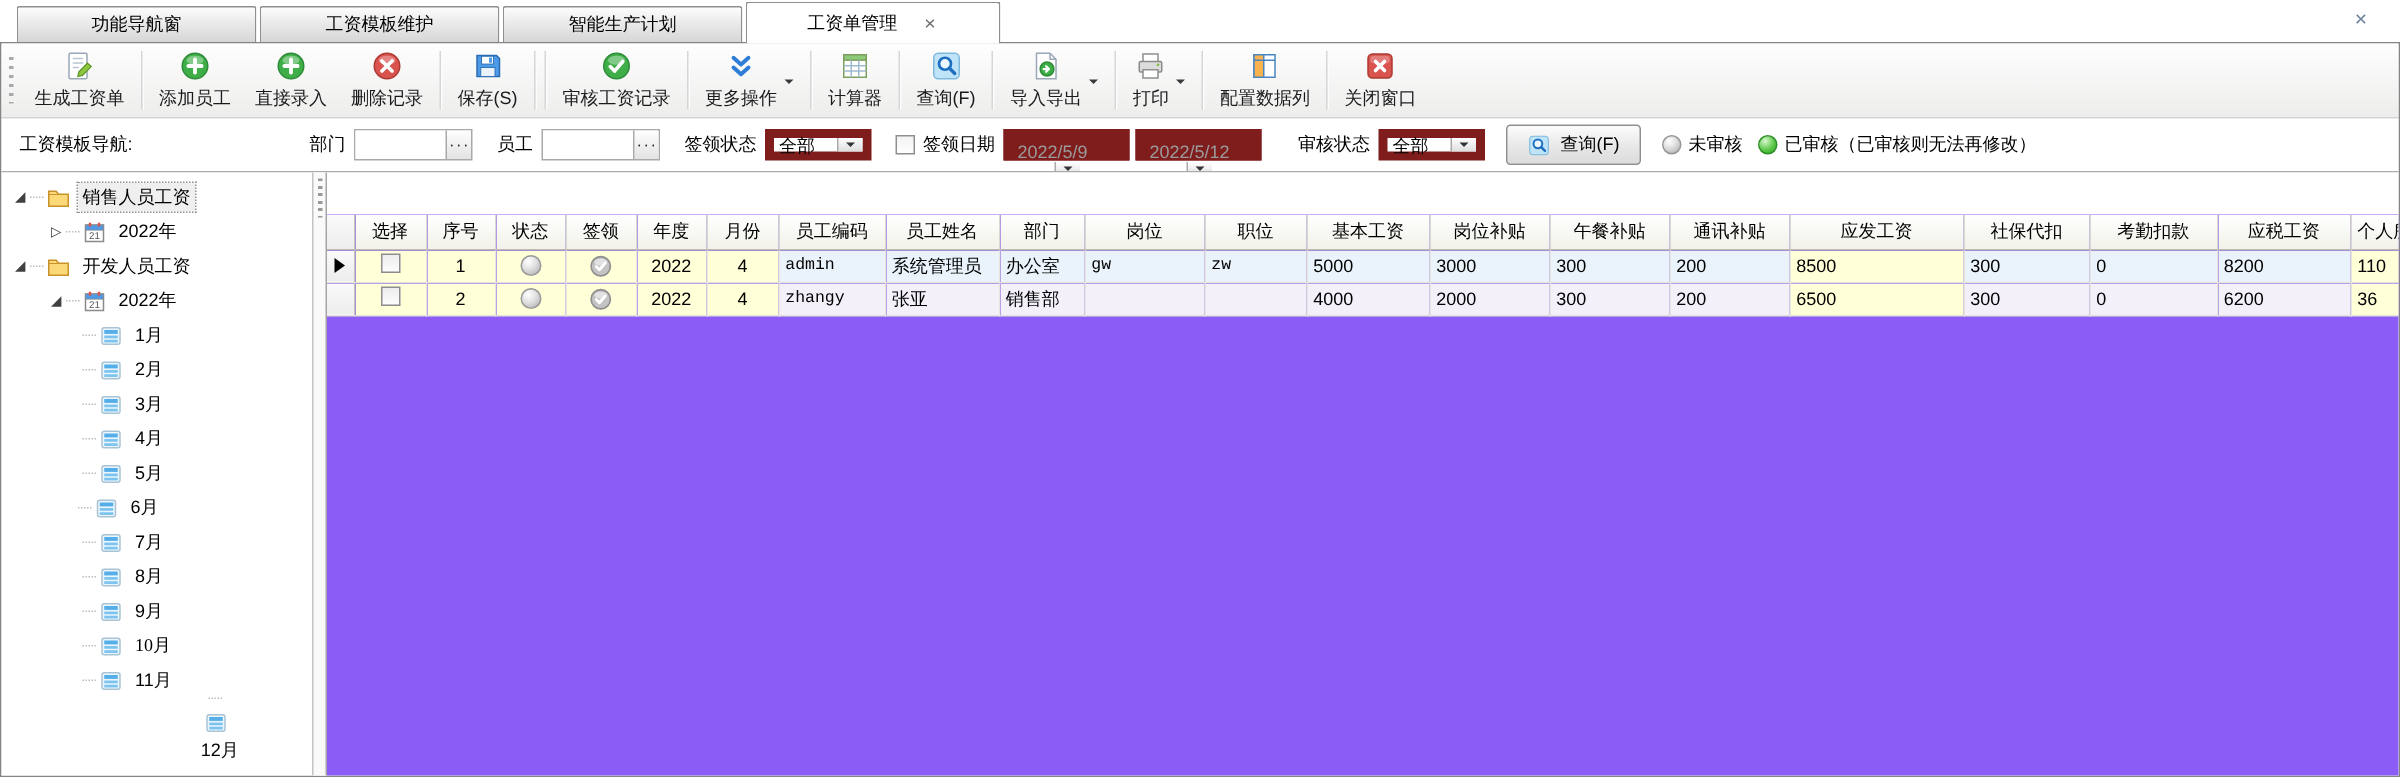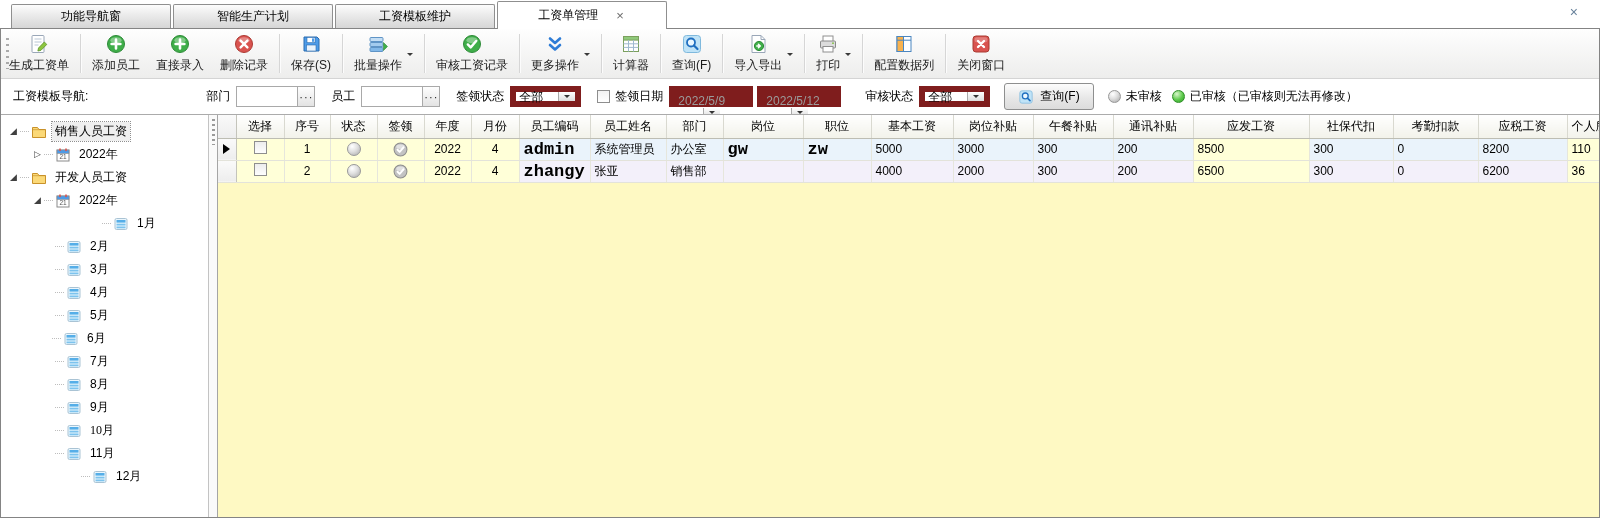--- a/index.html
+++ b/index.html
@@ -29,21 +29,21 @@
   
   .frame {
     position:absolute; top:28px; left:0; right:0; bottom:0;
     border:1px solid #848484; background:#fff; display:flex; flex-direction:column;
   }
 
   
   .toolbar {
     height:50px; flex:0 0 50px; display:flex; align-items:stretch;
     background:linear-gradient(#fefefe,#ededec); border-bottom:1px solid #d4d4d4;
-    position:relative; overflow:hidden;
+    padding-left:14px; position:relative; overflow:hidden;
   }
   .toolbar-grip { position:absolute; left:5px; top:9px; bottom:9px; width:3px;
     background:repeating-linear-gradient(to bottom,#a9a9a9 0 2px,transparent 2px 6px); }
   .tbtn { display:flex; align-items:center; padding:0 8px; cursor:pointer; border-radius:2px; }
   .tb-main { display:flex; flex-direction:column; align-items:center; gap:2px; }
   .tb-main .ticon { width:22px; height:22px; }
   .tb-main .ticon svg { width:22px; height:22px; display:block; }
   .tb-lbl { white-space:nowrap; color:#1a1a1a; }
   .tarrow { width:0; height:0; border:3.5px solid transparent; border-top-color:#3a3a3a; margin-left:5px; margin-top:4px; }
   .tsep { width:1px; background:#d6d6d6; box-shadow:1px 0 0 #fcfcfc; margin:5px 3px; }
@@ -87,62 +87,62 @@
   .texp { width:13px; flex:0 0 13px; font-size:9px; color:#404040; text-align:center; line-height:1; cursor:pointer; }
   .tdots { width:9px; flex:0 0 9px; border-top:1px dotted #bdbdbd; margin-right:2px; }
   .tico { width:17px; height:16px; flex:0 0 17px; }
   .tico svg { width:16px; height:16px; display:block; }
   .tlab { margin-left:4px; padding:1px 3px; white-space:nowrap; }
   .titem.selected .tlab { background:#efefef; outline:1px dotted #8f8f8f; }
   .splitter { width:10px; flex:0 0 10px; background:#fafafa; border-left:1px solid #c3c3c3; border-right:1px solid #a5a5a5; position:relative; cursor:col-resize; }
   .splitter-grip { position:absolute; top:4px; left:3px; width:3px; height:26px;
     background:repeating-linear-gradient(to bottom,#9a9a9a 0 2px,transparent 2px 5px); }
 
-  .gridwrap { flex:1; overflow:hidden; background:#fef9c3; }
+  .gridwrap { flex:1; overflow:hidden; background:#8b5cf6;margin-top:28px; }
   table.grid { border-collapse:collapse; table-layout:fixed; }
   .grid th {
     height:23px; font-weight:normal; text-align:center; padding:0 4px;
     background:linear-gradient(#ffffff,#f2f2ea); border-right:1px solid #d9d9d0; border-bottom:1px solid #bdbdb3;
     white-space:nowrap; overflow:hidden; cursor:pointer;
   }
   .grid th.h-left { text-align:left; }
   .grid td {
     height:22px; padding:0 4px; border-right:1px solid #e6e6dc; border-bottom:1px solid #e3e3da;
     white-space:nowrap; overflow:hidden;
   }
   .grid th.marker, .grid td.marker {
     background:linear-gradient(#fafafa,#ededed); border-right:1px solid #c4c4bb; text-align:center; padding:0;
   }
   .grid td.c-yellow { background:var(--yellow-cell); }
   .grid tr.r0 td.c-plain { background:var(--row-blue); }
   .grid tr.r1 td.c-plain { background:var(--row-lav); }
   .grid td.a-center { text-align:center; }
-  .grid td.mono { font-family:"Liberation Mono","DejaVu Sans Mono",monospace; font-size:17px;font-weight:bold; }
+  .grid td.mono { font-family:"Liberation Mono","DejaVu Sans Mono",monospace; font-size:11px; }
   .cur-arrow { width:0; height:0; border:5px solid transparent; border-left:7px solid #000; display:inline-block; margin-left:5px; margin-top:2px; }
   .gcb { width:13px; height:13px; border:1px solid #8e8e8e; background:linear-gradient(#ededed,#fdfdfd); display:inline-block; cursor:pointer; }
   .cell-ico { display:inline-block; width:15px; height:15px; vertical-align:middle; }
   .cell-ico svg { width:15px; height:15px; display:block; }
   .ball-sm { width:14px; height:14px; border-radius:50%; display:inline-block;
     background:radial-gradient(circle at 35% 28%,#ffffff,#e0e0e0 45%,#aeaeae 95%); border:1px solid #9a9a9a; vertical-align:middle; }
 </style>
 </head>
 <body>
 
 <div class="screen">
 
   <div class="tabbar">
     <div id="tabs" style="display:flex;align-items:flex-end;">
         <div class="tab">
           <span class="tab-lbl">功能导航窗</span>
         </div>
         <div class="tab">
+          <span class="tab-lbl">工资模板维护</span>
+        </div>
+        <div class="tab">
           <span class="tab-lbl">智能生产计划</span>
-        </div>
-        <div class="tab">
-          <span class="tab-lbl">工资模板维护</span>
         </div>
         <div class="tab active">
           <span class="tab-lbl">工资单管理</span>
           <span class="tab-close">×</span>
         </div>
       </div>
     <span class="tabstrip-close">×</span>
   </div>
 
   <div class="frame">
@@ -206,34 +206,20 @@
                 <path d="M4 4h13l2 2v12H4z" fill="#4d9be8" stroke="#2b6cb0"></path>
                 <rect x="7" y="4.5" width="8" height="5.2" fill="#fff" stroke="#2b6cb0" stroke-width=".6"></rect>
                 <rect x="12" y="5.4" width="2" height="3.4" fill="#4d9be8"></rect>
                 <rect x="6.5" y="12" width="9.5" height="6" fill="#eaf3fc" stroke="#2b6cb0" stroke-width=".6"></rect>
               </svg>
             </span>
             <span class="tb-lbl">保存(S)</span>
           </div>
         </div>
         <div class="tsep"></div>
-        <div class="tbtn">
-          <div class="tb-main">
-            <span class="ticon">
-              <svg viewBox="0 0 22 22">
-                <rect x="3" y="4.5" width="13" height="4" rx="1" fill="#c4def4" stroke="#5f94c6"></rect>
-                <rect x="3" y="9.5" width="13" height="4" rx="1" fill="#a3cbee" stroke="#5f94c6"></rect>
-                <rect x="3" y="14.5" width="13" height="4" rx="1" fill="#82b8e8" stroke="#5f94c6"></rect>
-                <path d="M16.5 9.5l4 4-4 4z" fill="#3fae49" stroke="#2e8b38" stroke-width=".6"></path>
-              </svg>
-            </span>
-            <span class="tb-lbl">批量操作</span>
-          </div>
-          <span class="tarrow"></span>
-        </div>
         <div class="tsep"></div>
         <div class="tbtn">
           <div class="tb-main">
             <span class="ticon">
               <svg viewBox="0 0 22 22">
                 <circle cx="11" cy="11" r="8.5" fill="#3fae49" stroke="#2e8b38"></circle>
                 <ellipse cx="11" cy="7.2" rx="5.6" ry="3" fill="rgba(255,255,255,.35)"></ellipse>
                 <path d="M6.8 11.4l2.9 3 5.5-6.4" stroke="#fff" stroke-width="2.4" fill="none" stroke-linecap="round" stroke-linejoin="round"></path>
               </svg>
             </span>
@@ -449,21 +435,21 @@
               <svg viewBox="0 0 16 16">
                 <rect x="2" y="3" width="12" height="11" fill="#fff" stroke="#8a8a8a"></rect>
                 <rect x="2" y="3" width="12" height="3.4" fill="#4d9be8" stroke="#8a8a8a" stroke-width=".6"></rect>
                 <rect x="4.2" y="1.5" width="1.6" height="2.6" fill="#d9534f"></rect>
                 <rect x="10.2" y="1.5" width="1.6" height="2.6" fill="#d9534f"></rect>
                 <text x="8" y="12.2" font-size="6.5" text-anchor="middle" fill="#555" font-family="sans-serif">21</text>
               </svg>
             </span>
             <span class="tlab">2022年</span>
           </div>
-          <div class="titem" style="padding-left: 54px; margin-left: 47px;">
+          <div class="titem" style="padding-left: 54px;">
             <span class="tdots"></span>
             <span class="tico">
               <svg viewBox="0 0 16 16">
                 <rect x="2" y="2.5" width="12" height="11" rx="1.5" fill="#eaf6fd" stroke="#a9c3d4"></rect>
                 <rect x="3.5" y="4" width="9" height="2.6" fill="#55aee8"></rect>
                 <rect x="3.5" y="7.7" width="9" height="1.8" fill="#7cc3ee"></rect>
                 <rect x="3.5" y="10.5" width="9" height="1.8" fill="#7cc3ee"></rect>
               </svg>
             </span>
             <span class="tlab">1月</span>
@@ -581,21 +567,21 @@
             <span class="tico">
               <svg viewBox="0 0 16 16">
                 <rect x="2" y="2.5" width="12" height="11" rx="1.5" fill="#eaf6fd" stroke="#a9c3d4"></rect>
                 <rect x="3.5" y="4" width="9" height="2.6" fill="#55aee8"></rect>
                 <rect x="3.5" y="7.7" width="9" height="1.8" fill="#7cc3ee"></rect>
                 <rect x="3.5" y="10.5" width="9" height="1.8" fill="#7cc3ee"></rect>
               </svg>
             </span>
             <span class="tlab">11月</span>
           </div>
-          <div class="titem" style="padding-left: 80px;">
+          <div class="titem" style="padding-left: 80px; flex-direction: column;">
             <span class="tdots"></span>
             <span class="tico">
               <svg viewBox="0 0 16 16">
                 <rect x="2" y="2.5" width="12" height="11" rx="1.5" fill="#eaf6fd" stroke="#a9c3d4"></rect>
                 <rect x="3.5" y="4" width="9" height="2.6" fill="#55aee8"></rect>
                 <rect x="3.5" y="7.7" width="9" height="1.8" fill="#7cc3ee"></rect>
                 <rect x="3.5" y="10.5" width="9" height="1.8" fill="#7cc3ee"></rect>
               </svg>
             </span>
             <span class="tlab">12月</span>

